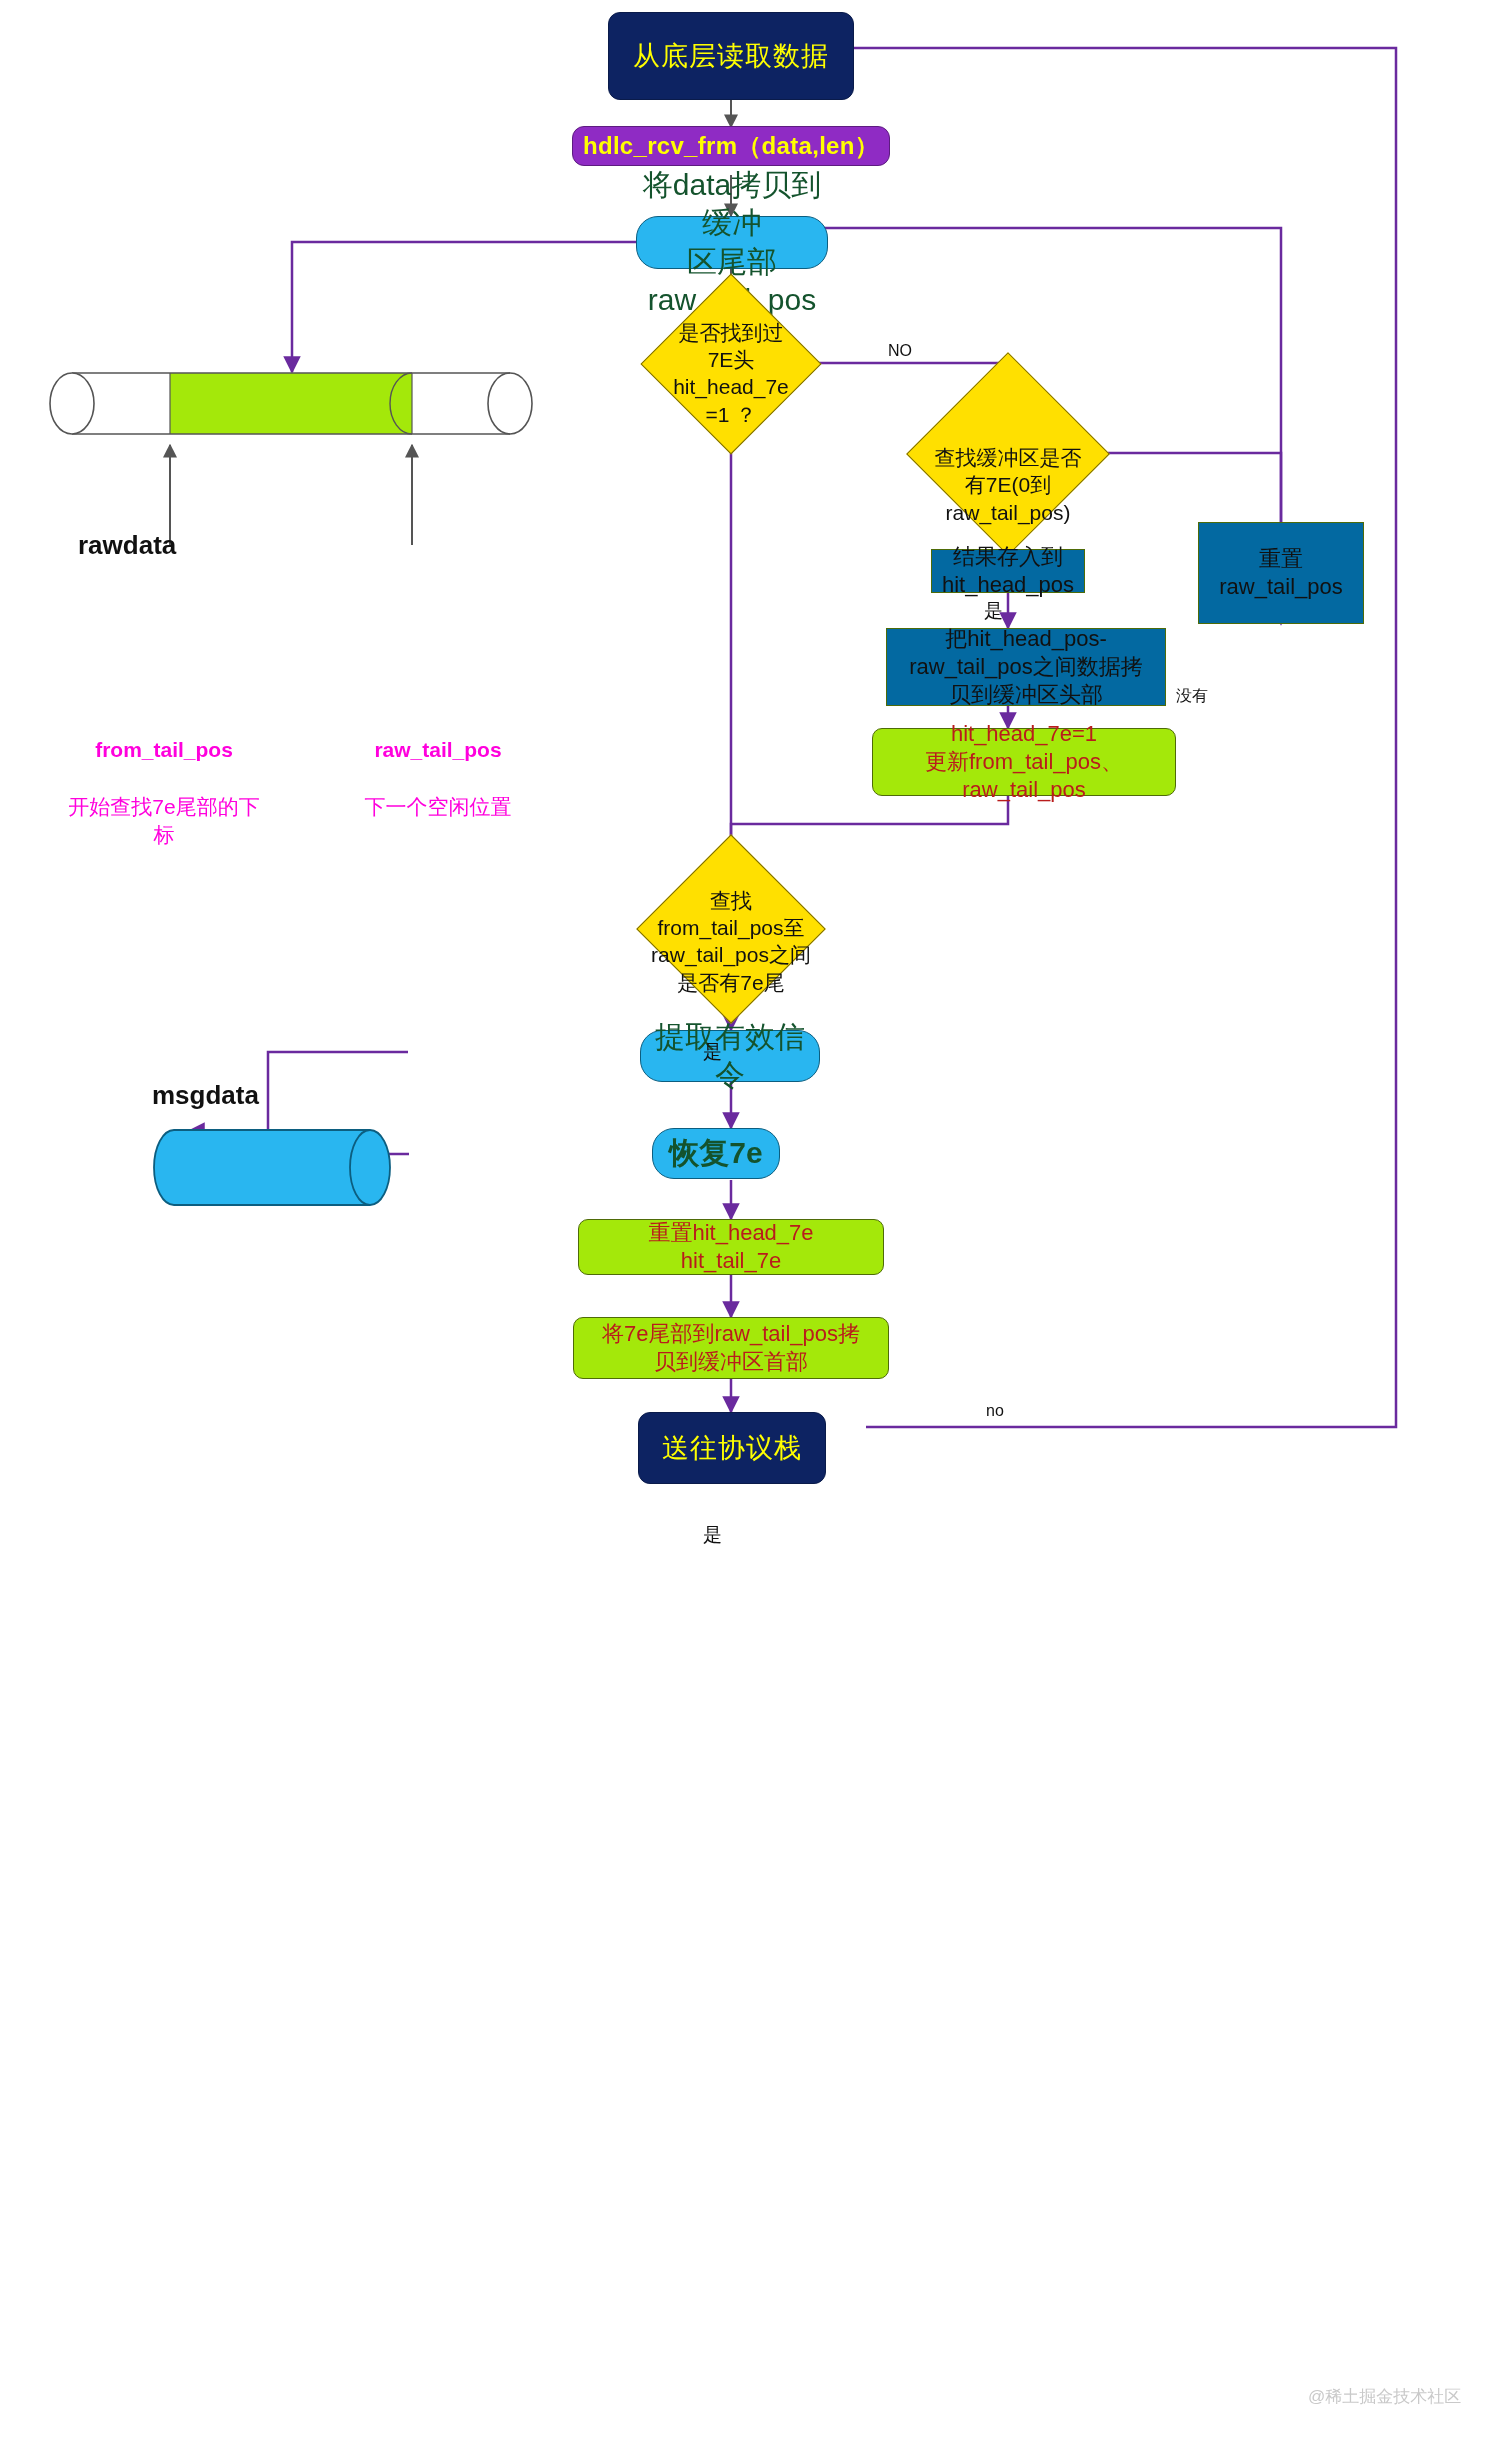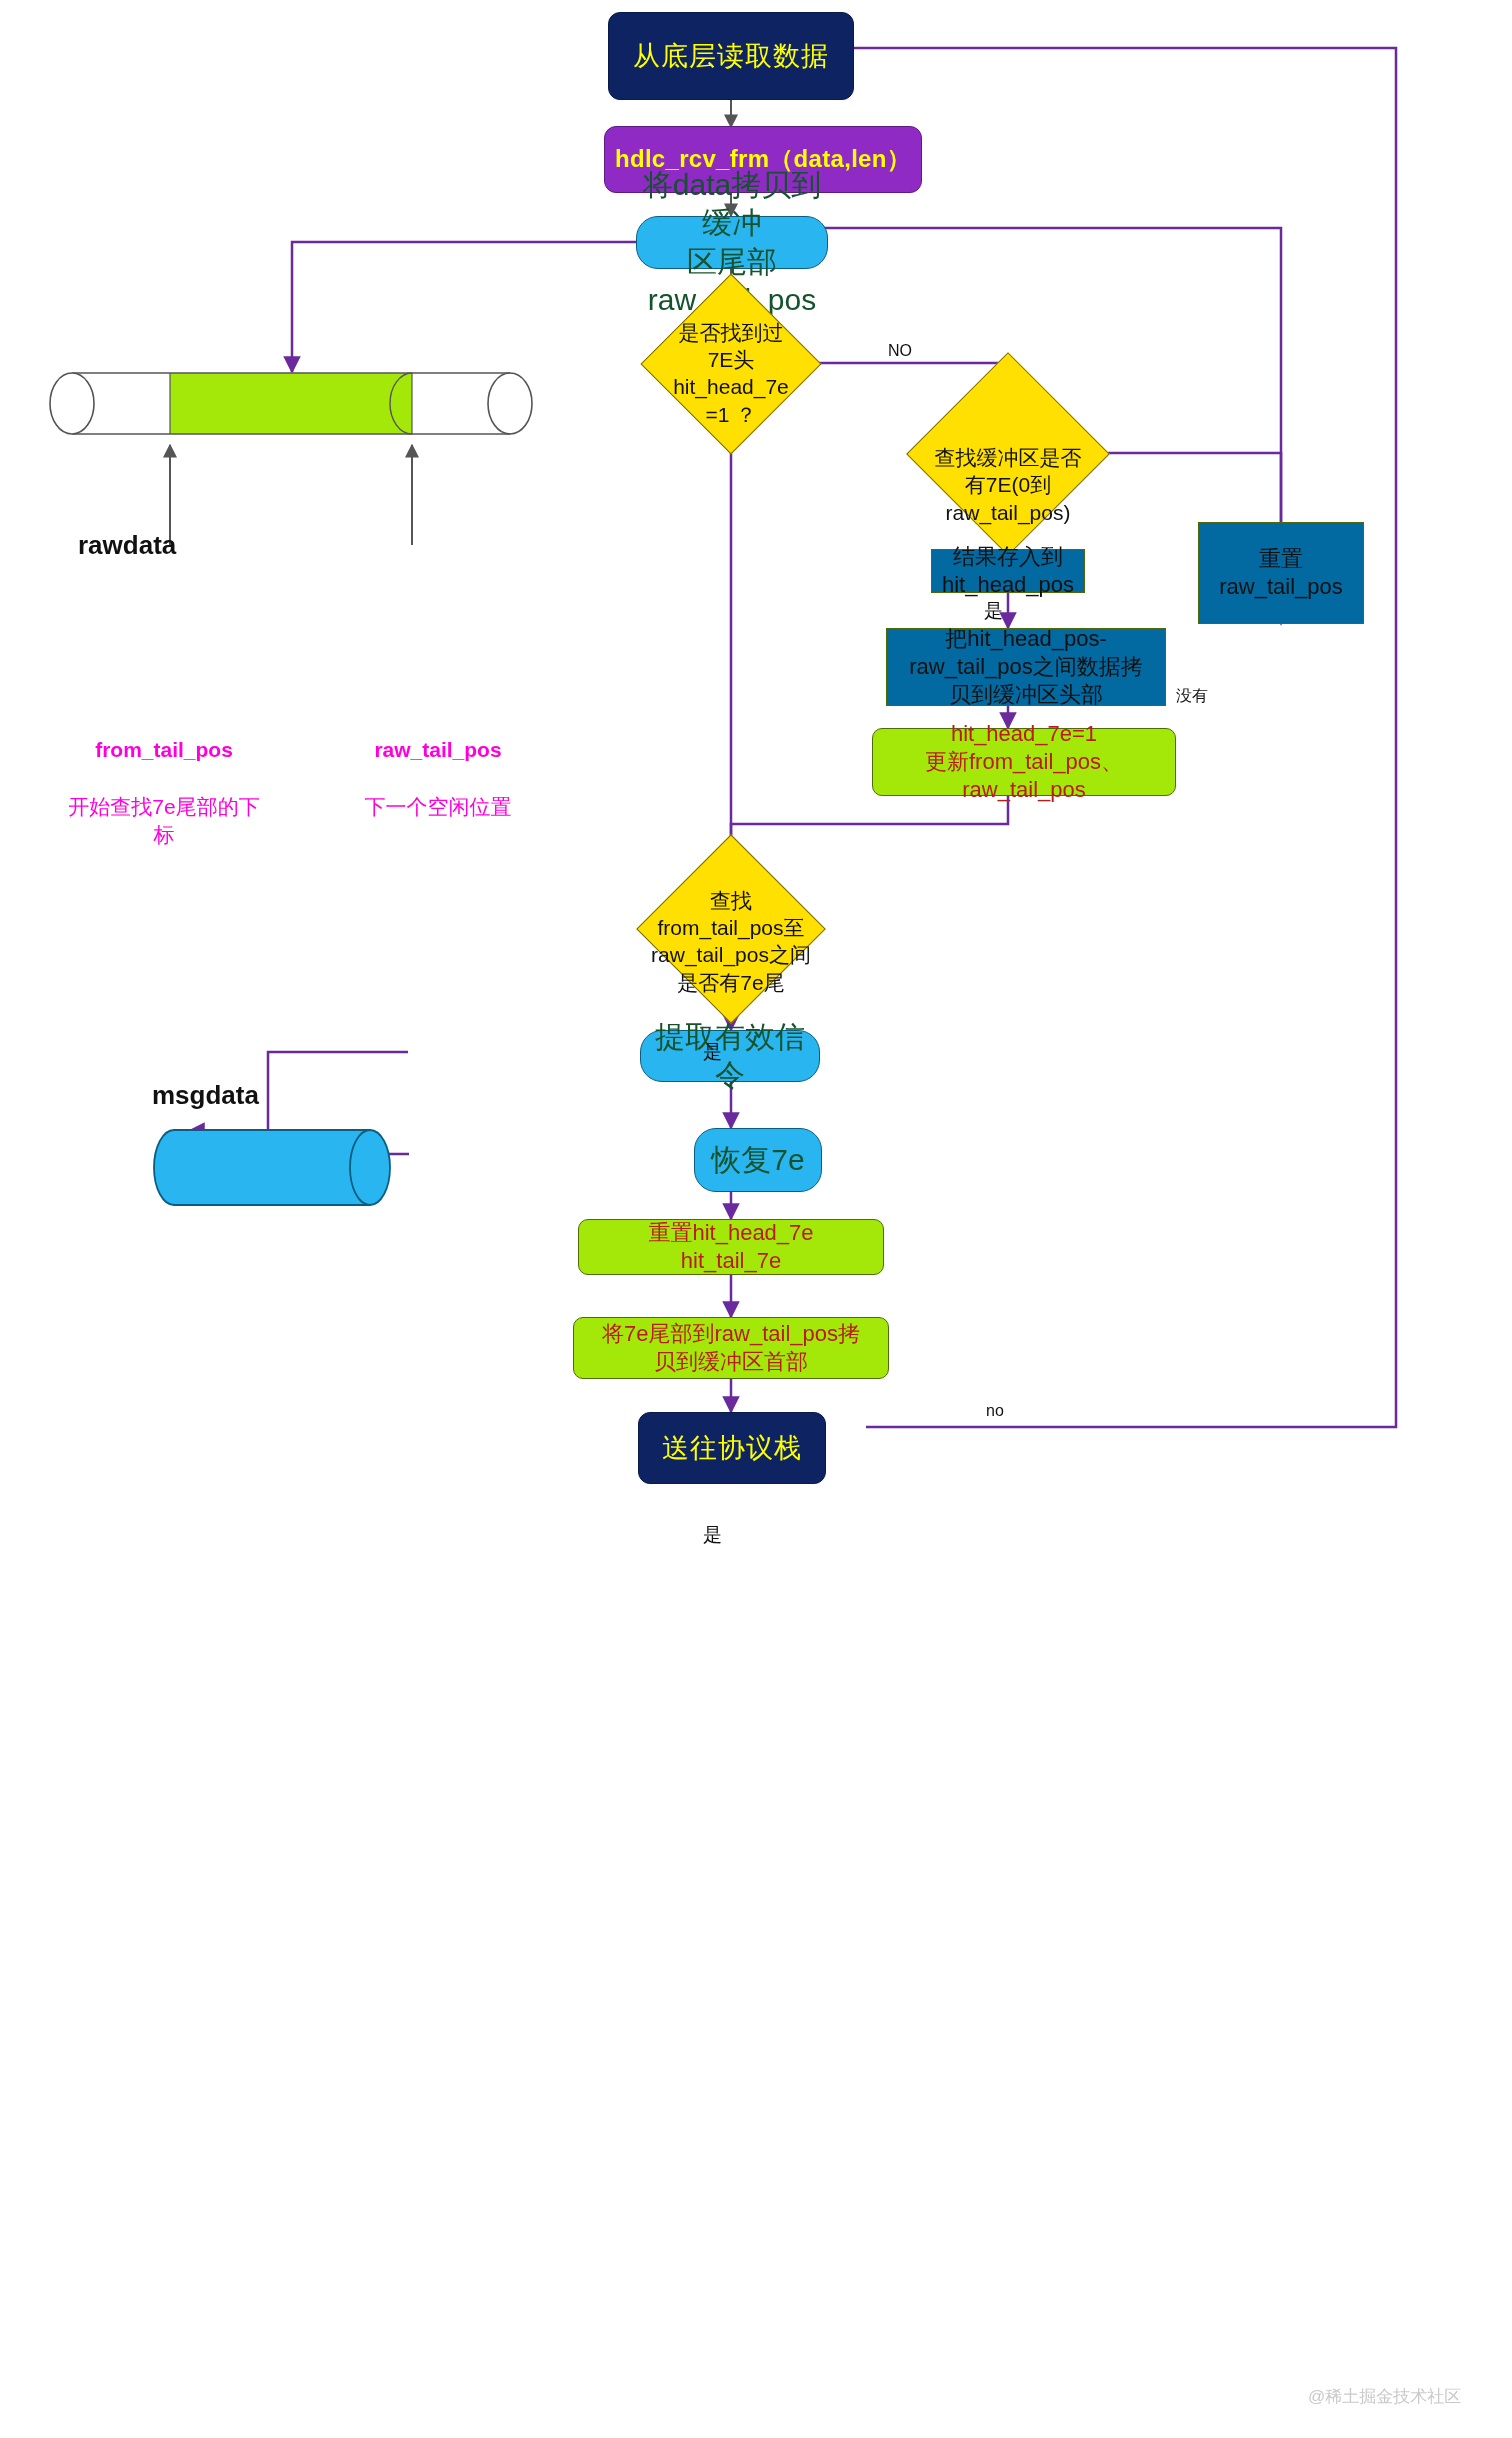--- a/index.html
+++ b/index.html
@@ -118,21 +118,21 @@
     <g>
       <path d="M174,1130 L370,1130 L370,1205 L174,1205 Z" fill="#29b6f0" stroke="none"></path>
       <ellipse cx="370" cy="1167.5" rx="20" ry="37.5" fill="#29b6f0" stroke="#0c5e80" stroke-width="1.8"></ellipse>
       <path d="M174,1130 L370,1130 M174,1205 L370,1205" stroke="#0c5e80" stroke-width="1.8" fill="none"></path>
       <path d="M174,1130 A20,37.5 0 0 0 174,1205" stroke="#0c5e80" stroke-width="1.8" fill="#29b6f0"></path>
     </g>
   </svg>
 
   <div class="node terminal" style="left:608px;top:12px;width:246px;height:88px;">从底层读取数据</div>
 
-  <div class="node func" style="left:604px;top:126px;width:318px;height:67px;">hdlc_rcv_frm（data,len）</div>
+  <div class="node func" style="left:572px;top:126px;width:318px;height:40px;">hdlc_rcv_frm（data,len）</div>
 
   <div class="node proc-cyan" style="left:636px;top:216px;width:192px;height:53px;">将data拷贝到缓冲
 区尾部raw_tail_pos</div>
 
   <div class="decision" style="left:606px;top:300px;width:250px;height:128px;">
     <div class="dshape" style="left:61px;top:0px;width:128px;height:128px;"></div>
     <div class="dtext">是否找到过
 7E头
 hit_head_7e
 =1 ？</div>
@@ -162,21 +162,21 @@
   <div class="decision" style="left:578px;top:862px;width:306px;height:134px;">
     <div class="dshape" style="left:86px;top:0px;width:134px;height:134px;"></div>
     <div class="dtext">查找
 from_tail_pos至
 raw_tail_pos之间
 是否有7e尾</div>
   </div>
 
   <div class="node proc-cyan" style="left:640px;top:1030px;width:180px;height:52px;">提取有效信令</div>
 
-  <div class="node proc-cyan" style="left:694px;top:1128px;width:128px;height:64px;">恢复7e</div>
+  <div class="node proc-cyan" style="left:652px;top:1128px;width:128px;height:51px;font-weight:bold;">恢复7e</div>
 
   <div class="node proc-green" style="left:578px;top:1219px;width:306px;height:56px;">重置hit_head_7e
 hit_tail_7e</div>
 
   <div class="node proc-green" style="left:573px;top:1317px;width:316px;height:62px;">将7e尾部到raw_tail_pos拷
 贝到缓冲区首部</div>
 
   <div class="node terminal" style="left:638px;top:1412px;width:188px;height:72px;">送往协议栈</div>
 
   <div class="edge-label" style="left:888px;top:342px;">NO</div>

